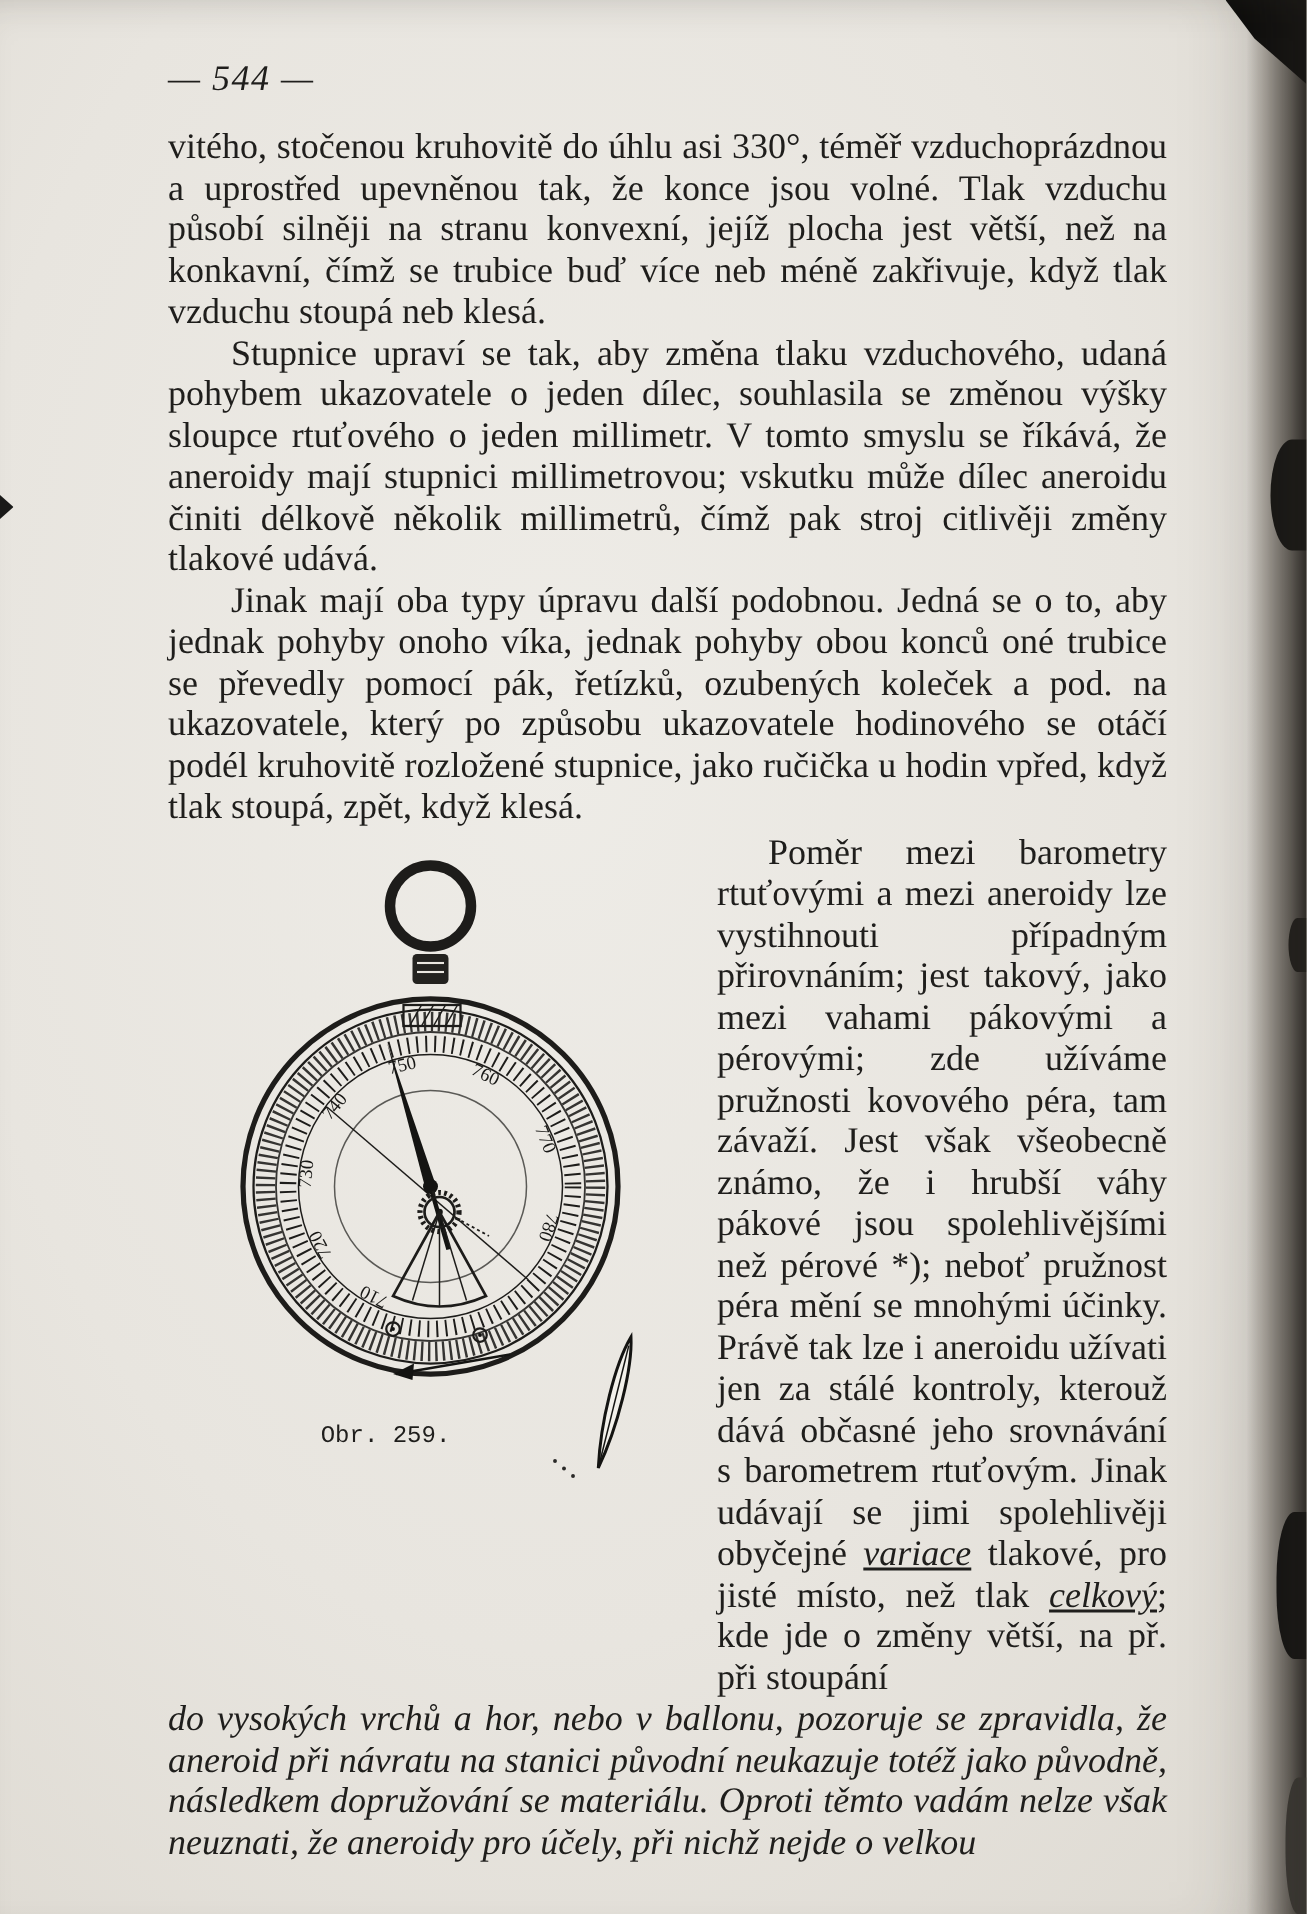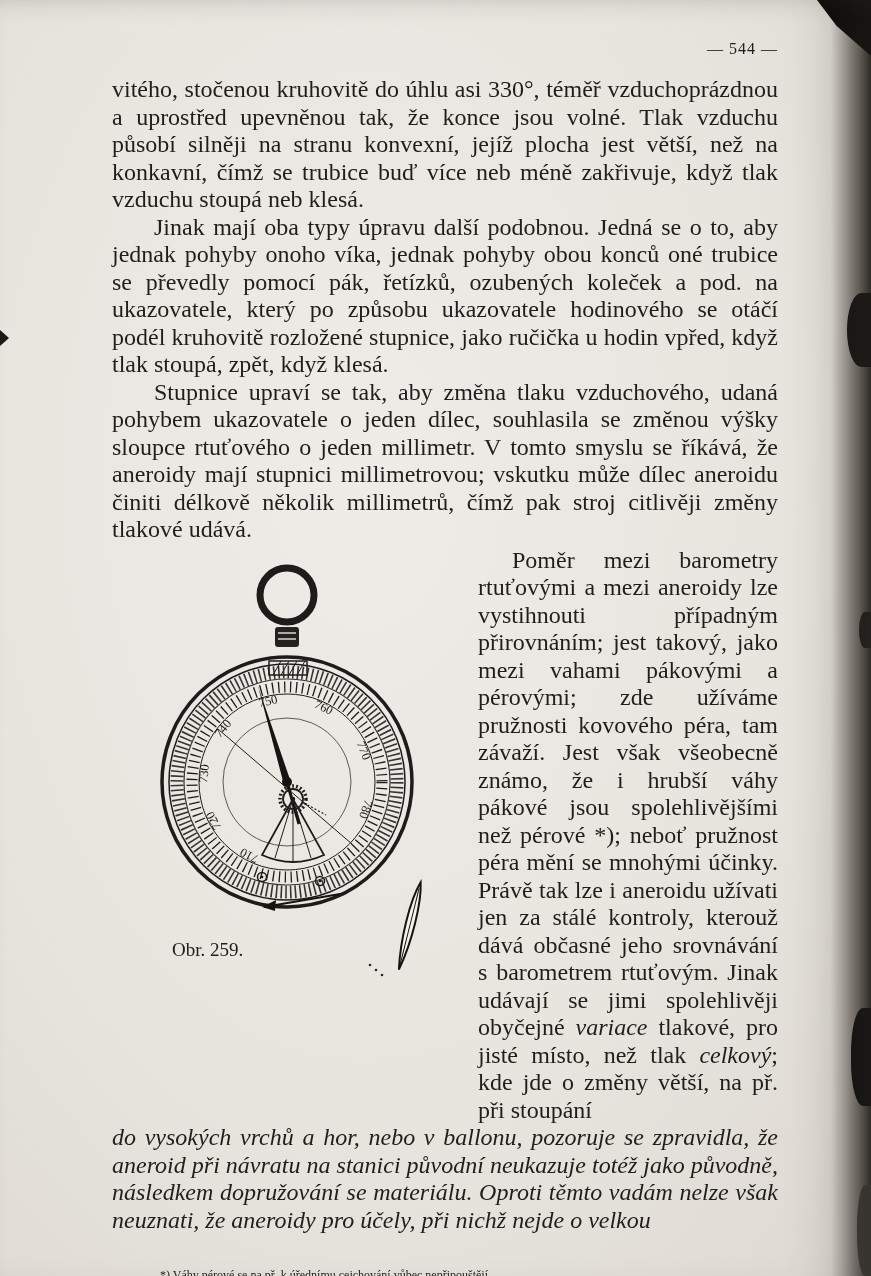--- a/index.html
+++ b/index.html
@@ -9,31 +9,31 @@
     background:radial-gradient(ellipse at 42% 38%, #eeece7 0%, #e8e5df 55%, #ddd9d1 100%);
     overflow:hidden;
     font-family:"Liberation Serif","DejaVu Serif",serif;
     color:#1f1e1c;
   }
   .page::after{
     content:"";position:absolute;inset:0;pointer-events:none;
     box-shadow:inset -70px 0 55px -45px rgba(55,50,44,.38), inset 0 18px 30px -24px rgba(55,50,44,.25);
   }
   .text-block{position:absolute;left:112px;top:40px;width:666px;}
-  .page-number{font-size:16px;text-align:right;letter-spacing:1px;margin:0 0 18px 0;}
+  .page-number{font-size:24px;text-align:left;letter-spacing:1px;margin:0 0 18px 0;font-style:italic;}
   p.body{margin:0;font-size:24px;line-height:27.5px;text-align:justify;}
   p.indent{text-indent:42px;}
   .figure-row{display:flex;margin-top:3px;}
   .figure-col{width:360px;flex:none;position:relative;}
   .text-col{flex:1;padding-left:6px;}
   .fig-caption{
     position:absolute;left:60px;top:392px;width:170px;
-    text-align:left;font-size:19px;
+    text-align:center;font-size:16px;font-family:Liberation Mono, monospace;
   }
-  em.book-italic{font-style:italic;}
+  em.book-italic{font-style:italic;text-decoration:underline;}
   .para-after{margin-top:6px;font-style:italic;}
   .footnote{margin:30px 0 0 0;font-size:12px;line-height:22px;padding-left:48px;}
   
   .edge-strip{
     position:absolute;right:0;top:0;width:40px;height:100%;
     background:linear-gradient(to right, rgba(0,0,0,0) 0%, #b5b0a8 32%, #6e6a63 72%, #2d2b28 100%);
   }
   .corner-shadow{
     position:absolute;right:0;top:0;width:54px;height:56px;background:#0b0b0a;
     clip-path:polygon(0 0,100% 0,100% 100%,36% 46%);
@@ -53,22 +53,22 @@
 </head>
 <body>
 
 <div class="page">
 
   <div class="text-block">
 
     <div class="page-number">— 544 —</div>
 
     <p class="body">vitého, stočenou kruhovitě do úhlu asi 330°, téměř vzduchoprázdnou a uprostřed upevněnou tak, že konce jsou volné. Tlak vzduchu působí silněji na stranu konvexní, jejíž plocha jest větší, než na konkavní, čímž se trubice buď více neb méně zakřivuje, když tlak vzduchu stoupá neb klesá.</p>
+    <p class="body indent">Stupnice upraví se tak, aby změna tlaku vzduchového, udaná pohybem ukazovatele o jeden dílec, souhlasila se změnou výšky sloupce rtuťového o jeden millimetr. V tomto smyslu se říkává, že aneroidy mají stupnici millimetrovou; vskutku může dílec aneroidu činiti délkově několik millimetrů, čímž pak stroj citlivěji změny tlakové udává.</p>
     <p class="body indent">Jinak mají oba typy úpravu další podobnou. Jedná se o to, aby jednak pohyby onoho víka, jednak pohyby obou konců oné trubice se převedly pomocí pák, řetízků, ozubených koleček a pod. na ukazovatele, který po způsobu ukazovatele hodinového se otáčí podél kruhovitě rozložené stupnice, jako ručička u hodin vpřed, když tlak stoupá, zpět, když klesá.</p>
-    <p class="body indent">Stupnice upraví se tak, aby změna tlaku vzduchového, udaná pohybem ukazovatele o jeden dílec, souhlasila se změnou výšky sloupce rtuťového o jeden millimetr. V tomto smyslu se říkává, že aneroidy mají stupnici millimetrovou; vskutku může dílec aneroidu činiti délkově několik millimetrů, čímž pak stroj citlivěji změny tlakové udává.</p>
 
     <div class="figure-row">
 
       <div class="figure-col">
         <svg width="360" height="440" viewBox="0 0 360 440">
 
           <g>
             <circle class="ink" cx="175" cy="48" r="27" stroke-width="7"></circle>
             <rect x="163" y="80" width="24" height="20" rx="3" fill="#23221f"></rect>
             <line x1="166" y1="86" x2="184" y2="86" stroke="#e9e6e0" stroke-width="1.4"></line>

